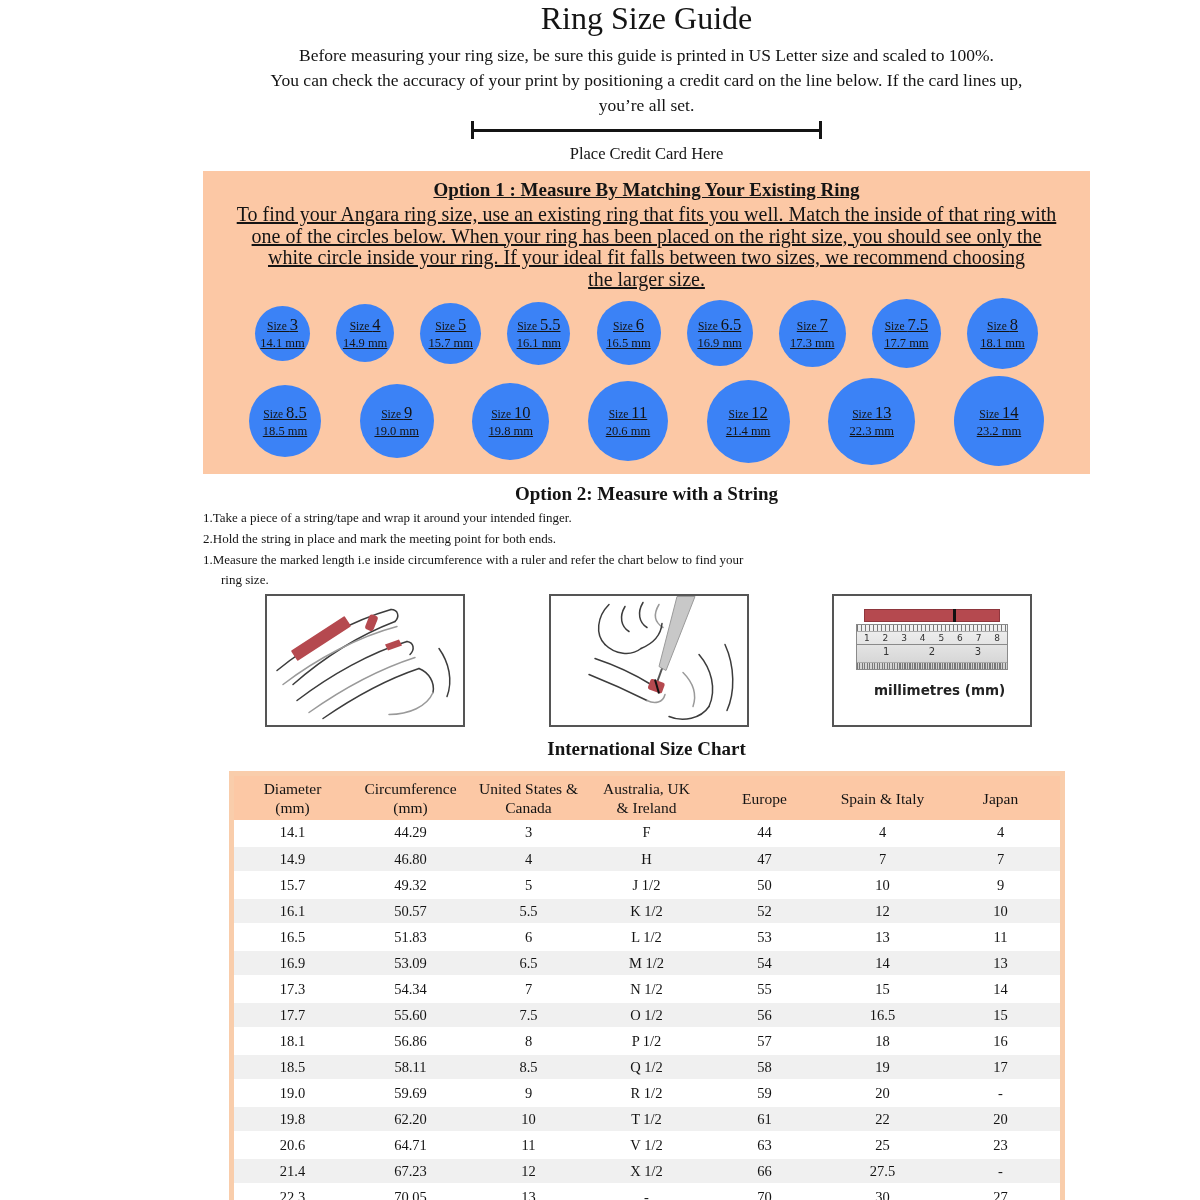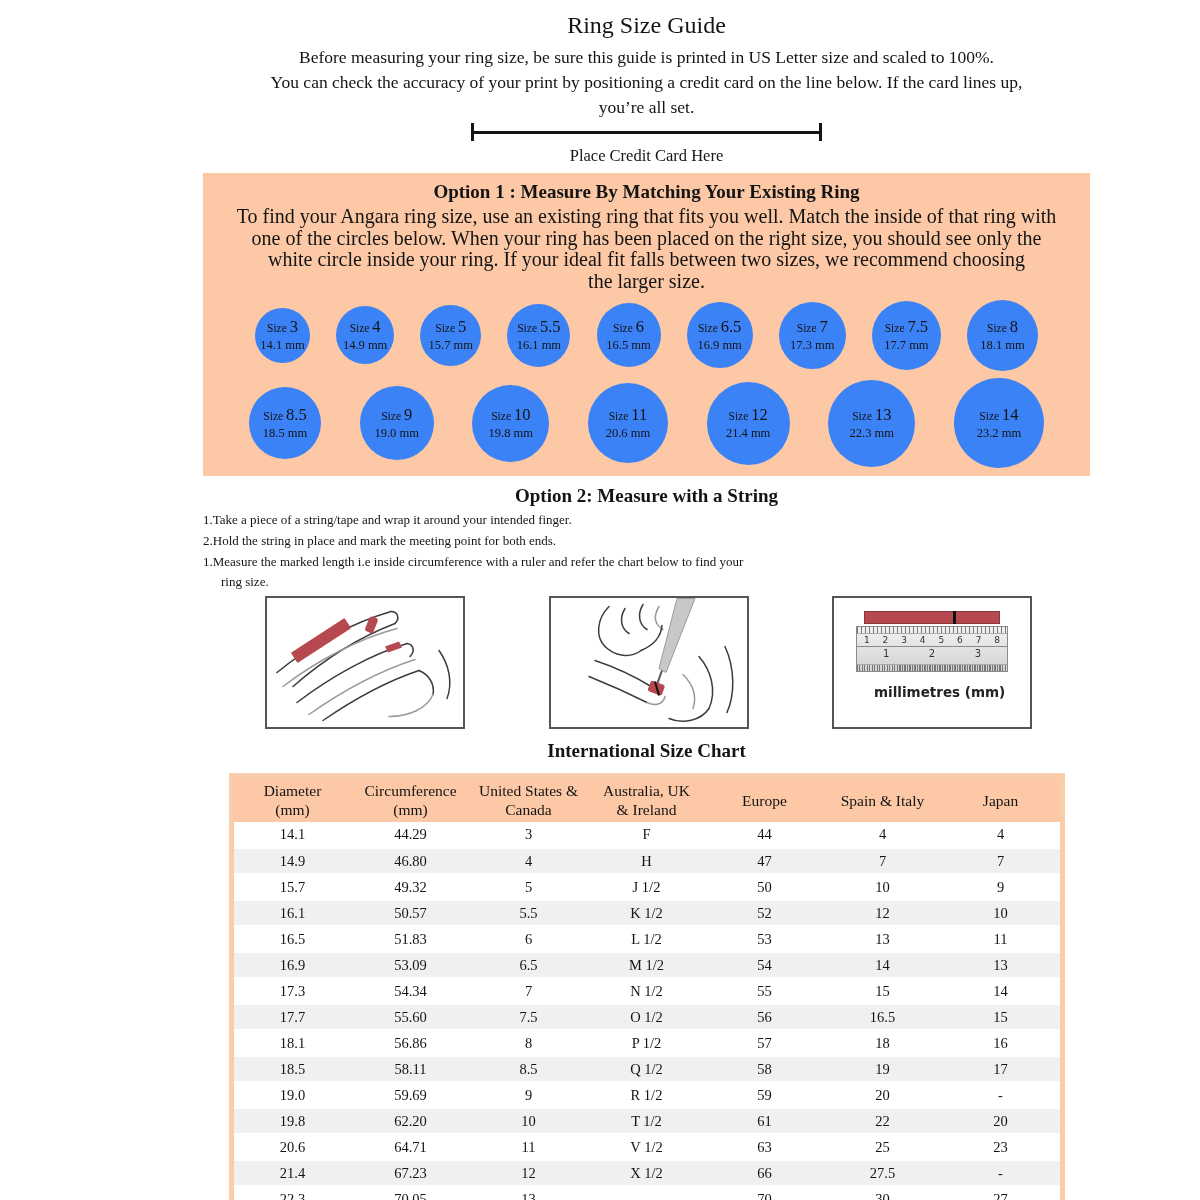--- a/index.html
+++ b/index.html
@@ -11,30 +11,30 @@
     --ink:#141414;
   }
   *{box-sizing:border-box;}
   html,body{margin:0;padding:0;}
   body{
     width:1200px;height:1200px;overflow:hidden;background:#fff;color:var(--ink);
     font-family:"Liberation Serif","DejaVu Serif",serif;
   }
   .content{width:887px;margin-left:203px;}
 
-  .page-title{font-size:24px;font-weight:400;text-align:center;margin:12px 0 6px;}
+  .page-title{font-size:32px;font-weight:400;text-align:center;margin:0 0 6px;}
   .intro{text-align:center;font-size:17.5px;line-height:25px;}
   .intro div{white-space:nowrap;}
 
   .cc-line{width:351px;height:18px;margin:3px auto 0;display:flex;align-items:center;}
   .cc-line .cap{width:3px;height:18px;background:var(--ink);}
   .cc-line .bar{flex:1;height:3px;background:var(--ink);}
   .cc-label{text-align:center;font-size:16.5px;margin:5px 0 7px;}
 
-  .option1{background:var(--peach);padding:6px 0 6px;}
+  .option1{background:var(--peach);padding:6px 0 6px;text-decoration:underline;}
   .section-heading{font-size:19px;font-weight:bold;text-align:center;margin:2px 0 3px;}
   .o1-desc{text-align:center;font-size:20px;line-height:21.5px;}
   .o1-desc div{white-space:nowrap;}
 
   .circle-row{display:flex;justify-content:space-between;align-items:center;}
   .circle-row.row1{padding:0 52px;height:82px;margin-top:2px;}
   .circle-row.row2{padding:0 46px;height:94px;}
   .circle{background:#3b82f6;border-radius:50%;display:flex;flex-direction:column;
           align-items:center;justify-content:center;text-align:center;flex:0 0 auto;}
   .circle .sz{font-size:11.5px;white-space:nowrap;line-height:1;}

